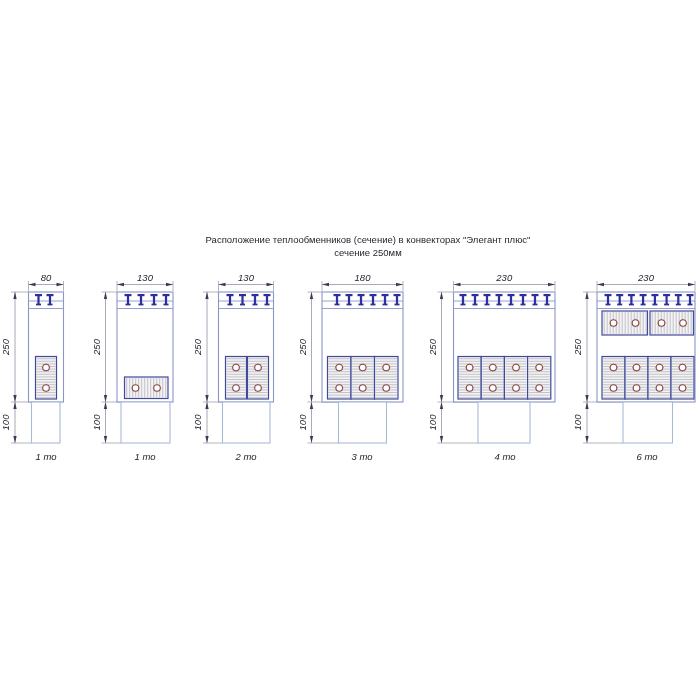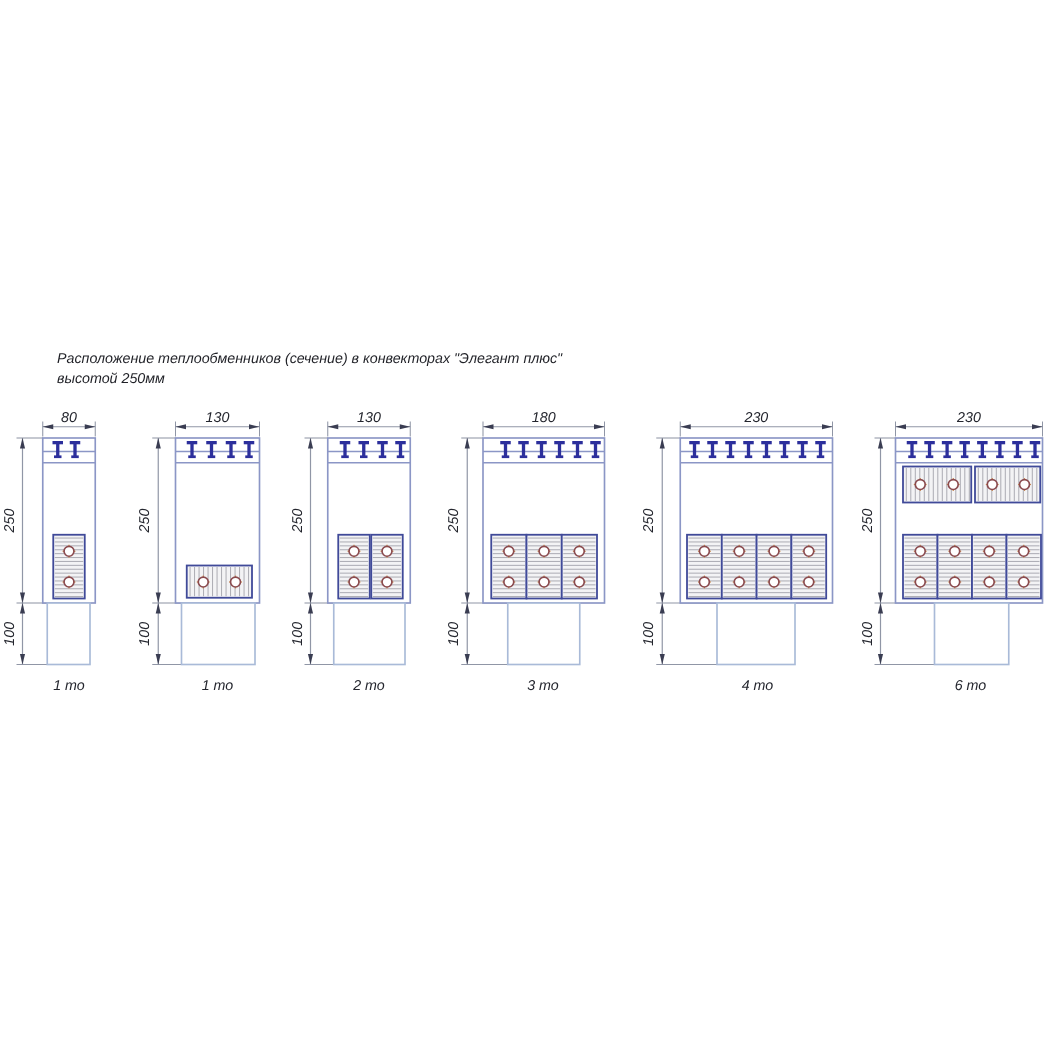--- a/index.html
+++ b/index.html
@@ -1,31 +1,31 @@
 <!DOCTYPE html>
 <html><head>
 <meta charset="utf-8">
 <style>
   html,body{margin:0;padding:0;background:#ffffff;}
   .canvas{position:relative;width:700px;height:700px;background:#ffffff;overflow:hidden;
           font-family:"Liberation Sans",sans-serif;}
-  .title-block{position:absolute;top:233px;left:38px;width:660px;
-               font-style:italic;font-size:9.5px;line-height:13px;color:#1f2026;}
+  .title-block{position:absolute;top:233px;left:38px;width:660px;text-align:center;
+               font-size:9.5px;line-height:13px;color:#1f2026;}
   svg{position:absolute;top:0;left:0;}
   svg text{font-family:"Liberation Sans",sans-serif;font-style:italic;}
   .dim-text{font-size:9.5px;fill:#24262e;}
   .name-text{font-size:9.5px;fill:#24262e;}
 </style>
 </head>
 <body>
 
 <div class="canvas">
   <div class="title-block">
     <div>Расположение теплообменников (сечение) в конвекторах "Элегант плюс"</div>
-    <div>высотой 250мм</div>
+    <div>сечение 250мм</div>
   </div>
   <svg id="drawing-svg" width="700" height="700" viewBox="0 0 700 700">
       <g>
         <g>
           <line x1="11" y1="292" x2="28.5" y2="292" stroke="#9096a6" stroke-width="0.7"></line>
           <line x1="11" y1="402" x2="31.5" y2="402" stroke="#9096a6" stroke-width="0.7"></line>
           <line x1="11" y1="443" x2="31.5" y2="443" stroke="#9096a6" stroke-width="0.7"></line>
           <line x1="15" y1="292" x2="15" y2="443" stroke="#9096a6" stroke-width="0.8"></line>
           <line x1="28.5" y1="281" x2="28.5" y2="291" stroke="#9096a6" stroke-width="0.7"></line>
           <line x1="63.5" y1="281" x2="63.5" y2="291" stroke="#9096a6" stroke-width="0.7"></line>

